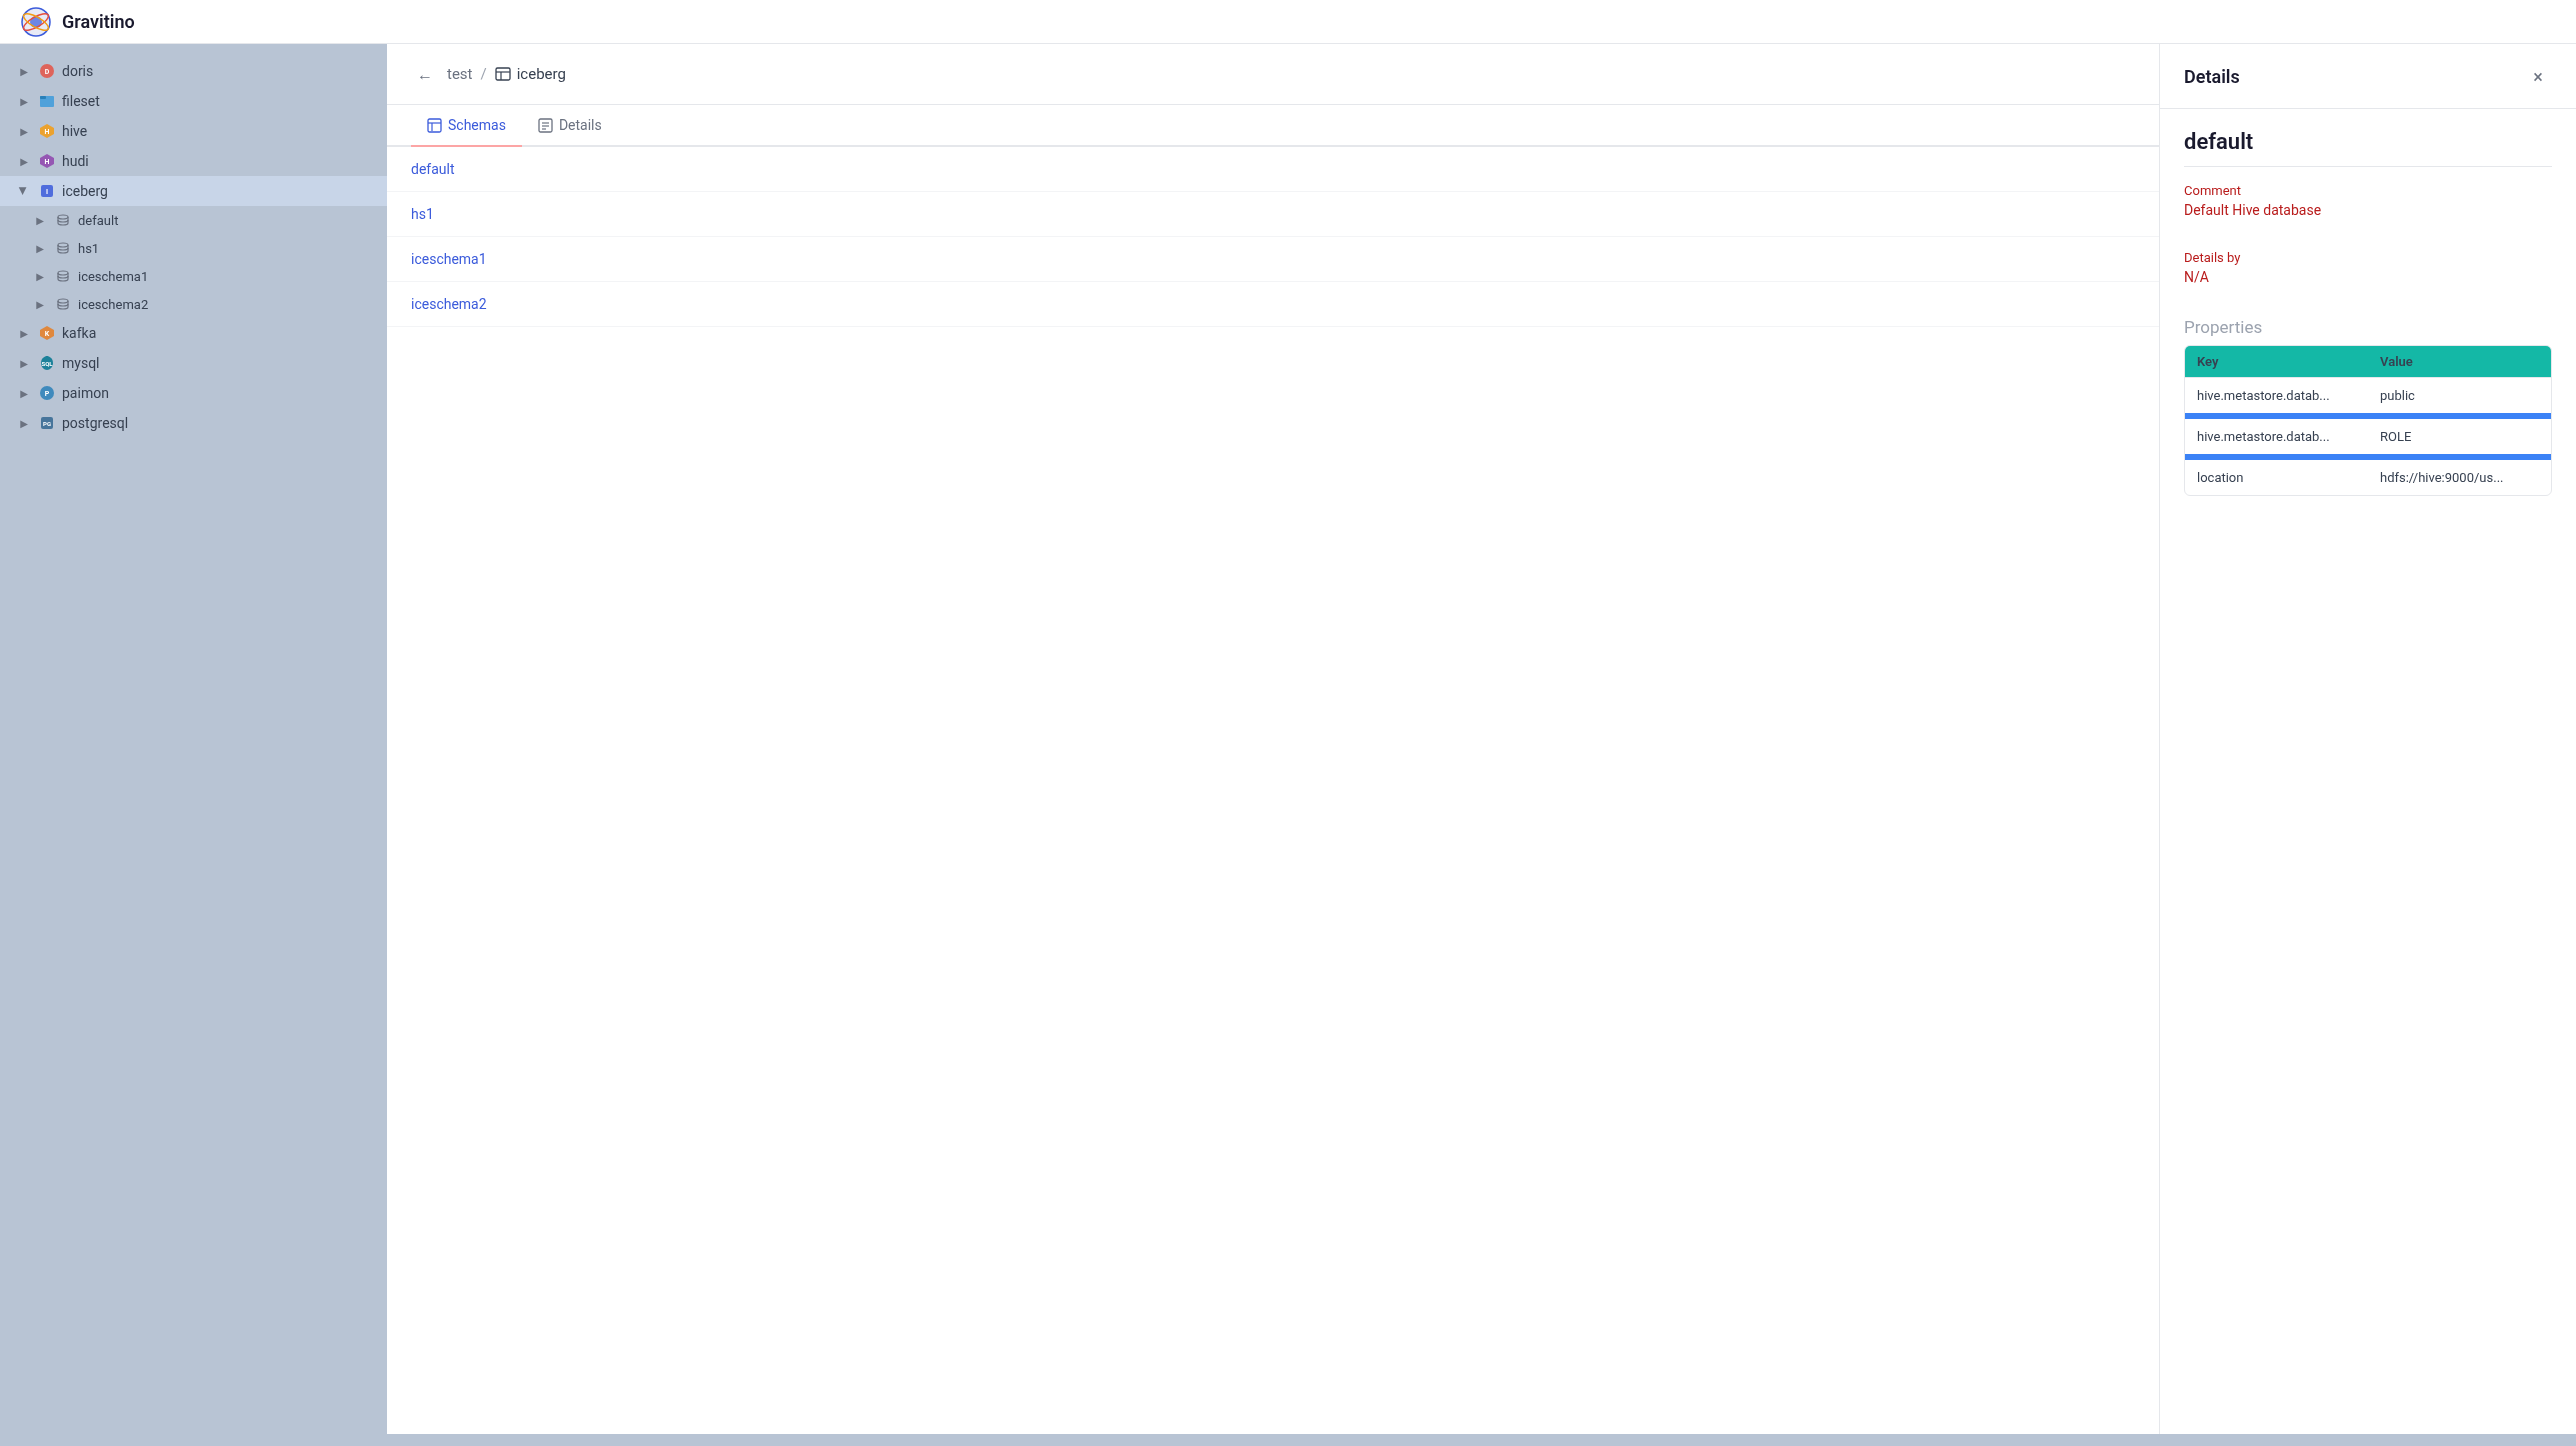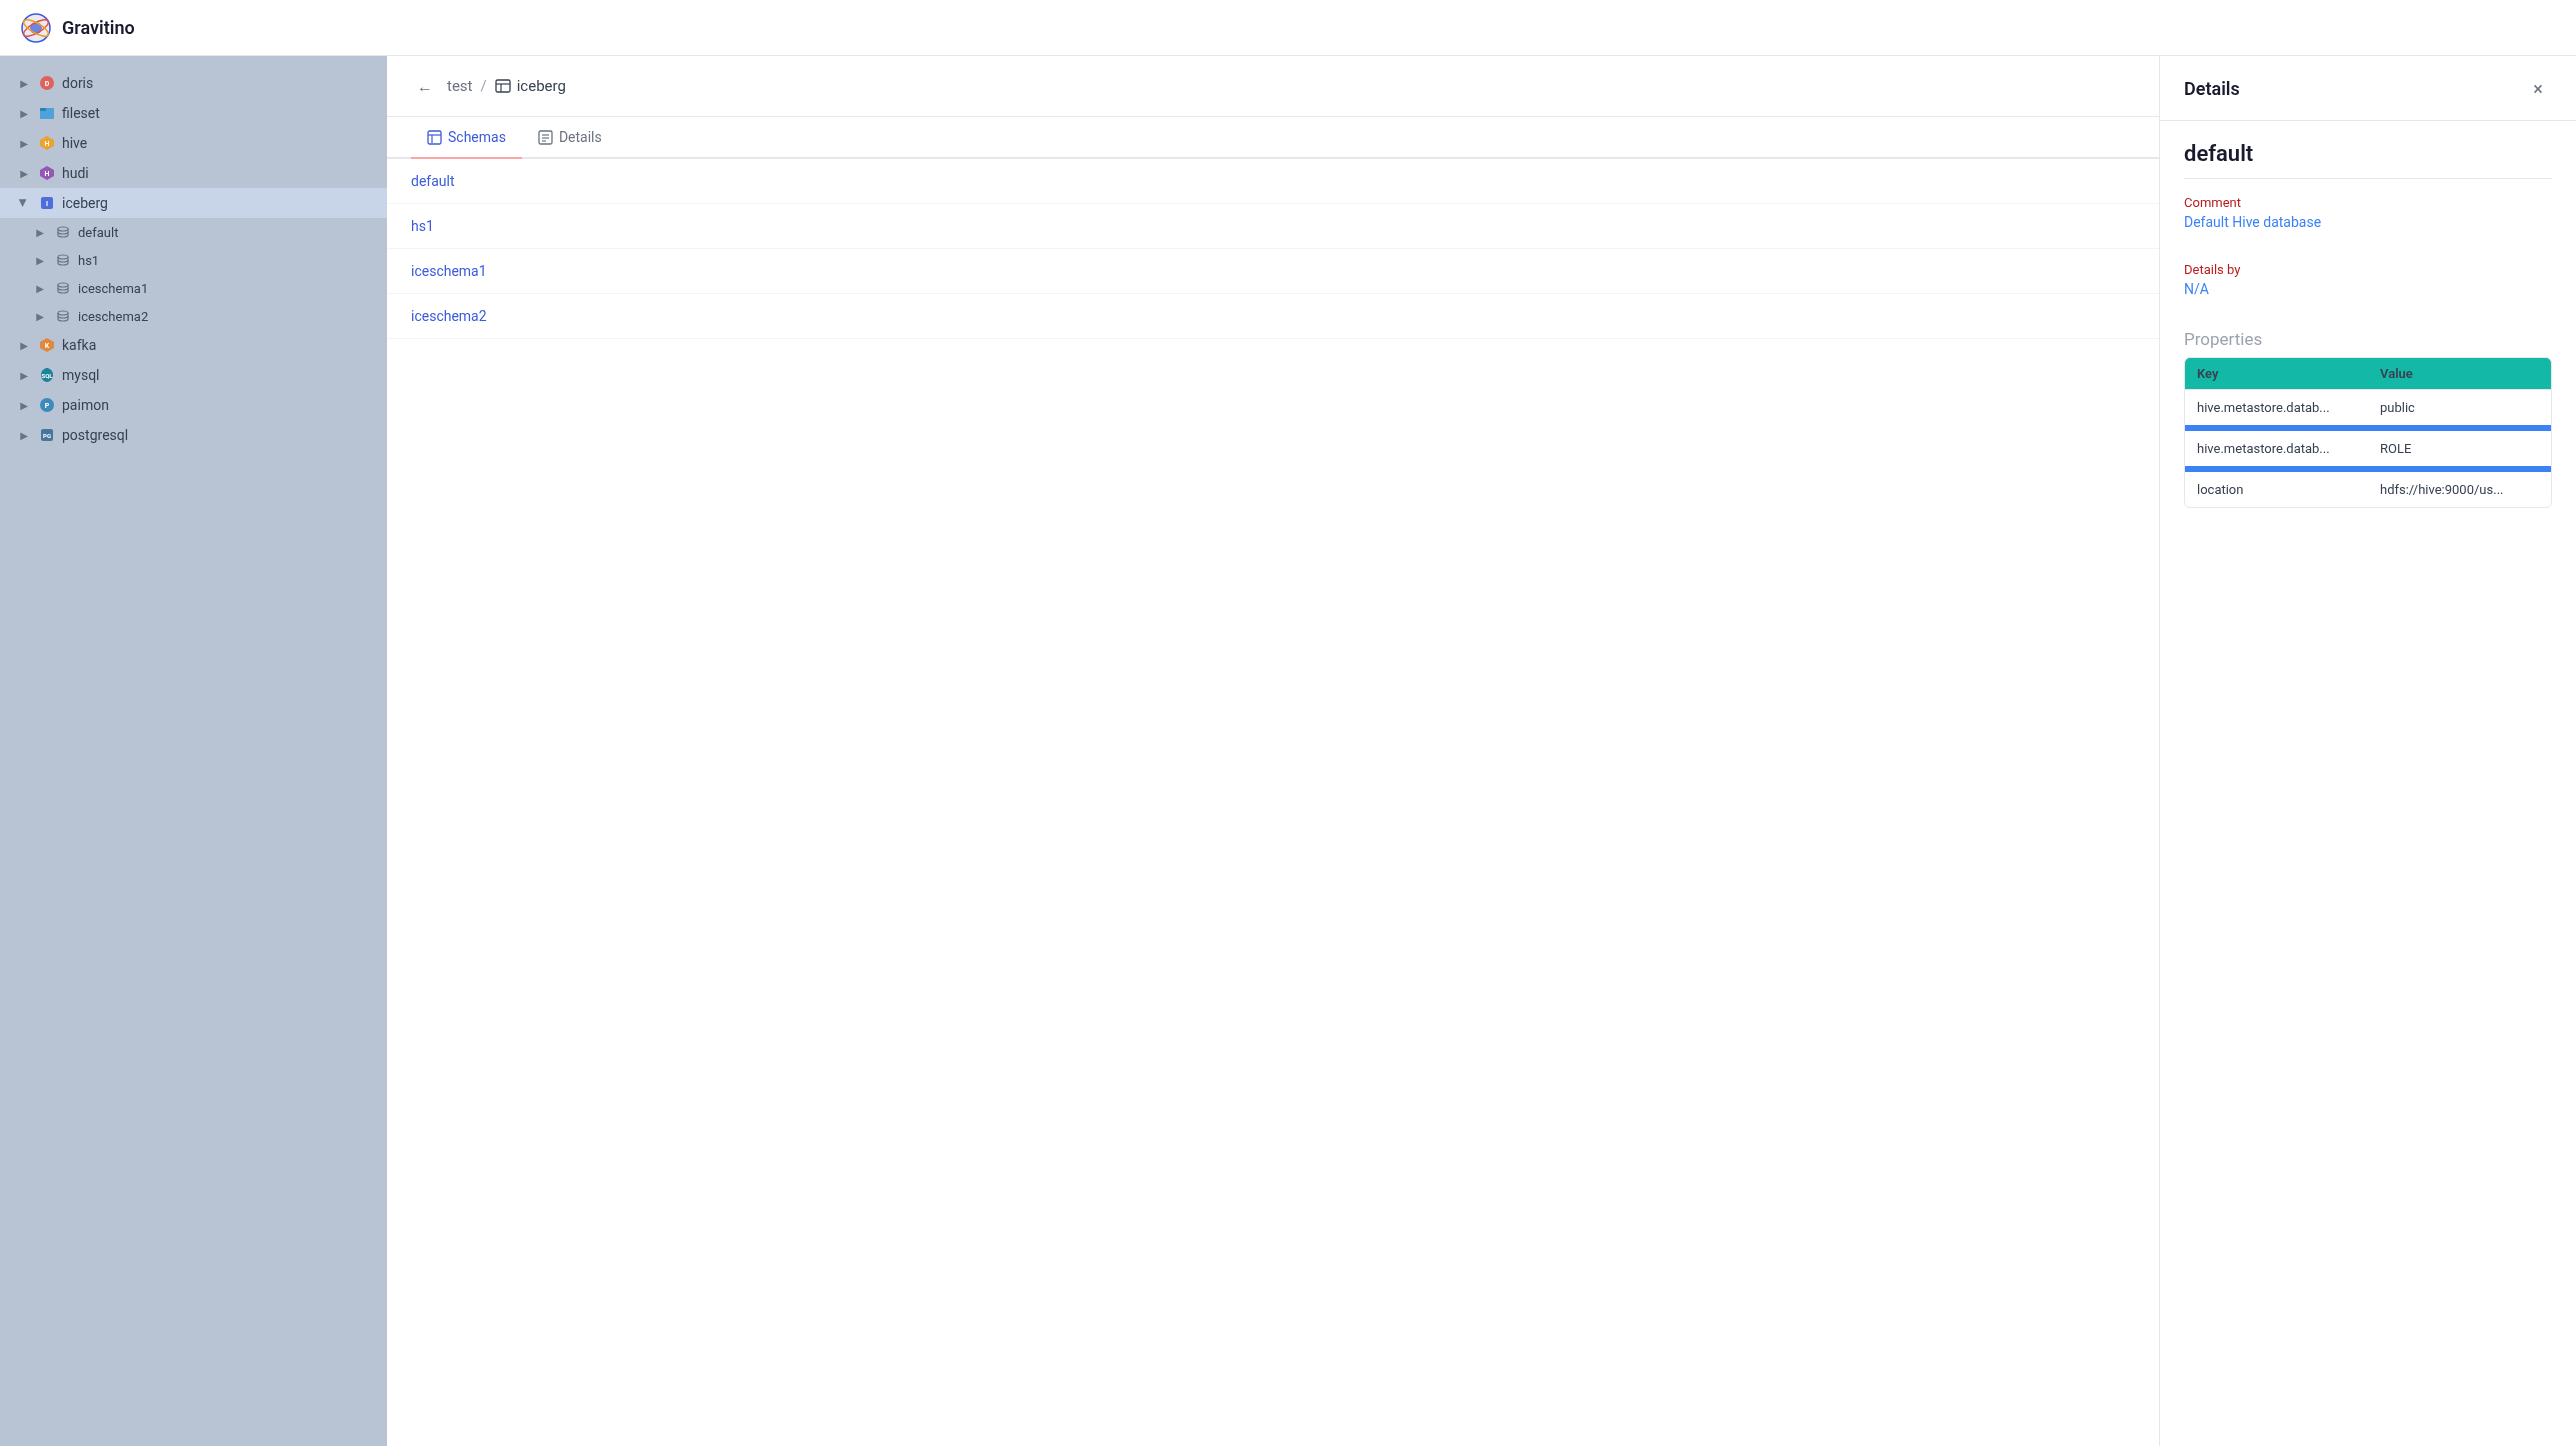--- a/index.html
+++ b/index.html
@@ -1,20 +1,20 @@
 <!DOCTYPE html>
 <html><head>
   <meta charset="utf-8">
   <style>
     * { box-sizing: border-box; margin: 0; padding: 0; }
     body { font-family: -apple-system, BlinkMacSystemFont, 'Segoe UI', Roboto, sans-serif; background: #b8c4d4; height: 100vh; overflow: hidden; }
 
     
     .header {
-      height: 56px;
+      height: 44px;
       background: #fff;
       display: flex;
       align-items: center;
       padding: 0 20px;
       border-bottom: 1px solid #e5e7eb;
       position: relative;
       z-index: 10;
     }
     .logo-area {
       display: flex;
@@ -222,21 +222,21 @@
     .details-section {
       padding: 16px 0;
     }
     .details-label {
       font-size: 13px;
       color: #b91c1c;
       margin-bottom: 4px;
     }
     .details-value {
       font-size: 14px;
-      color: #3b82f6;
+      color: #b91c1c;
     }
     .properties-title {
       font-size: 17px;
       color: #9ca3af;
       margin: 16px 0 8px;
     }
     .properties-table {
       width: 100%;
       border: 1px solid #e5e7eb;
       border-radius: 6px;

